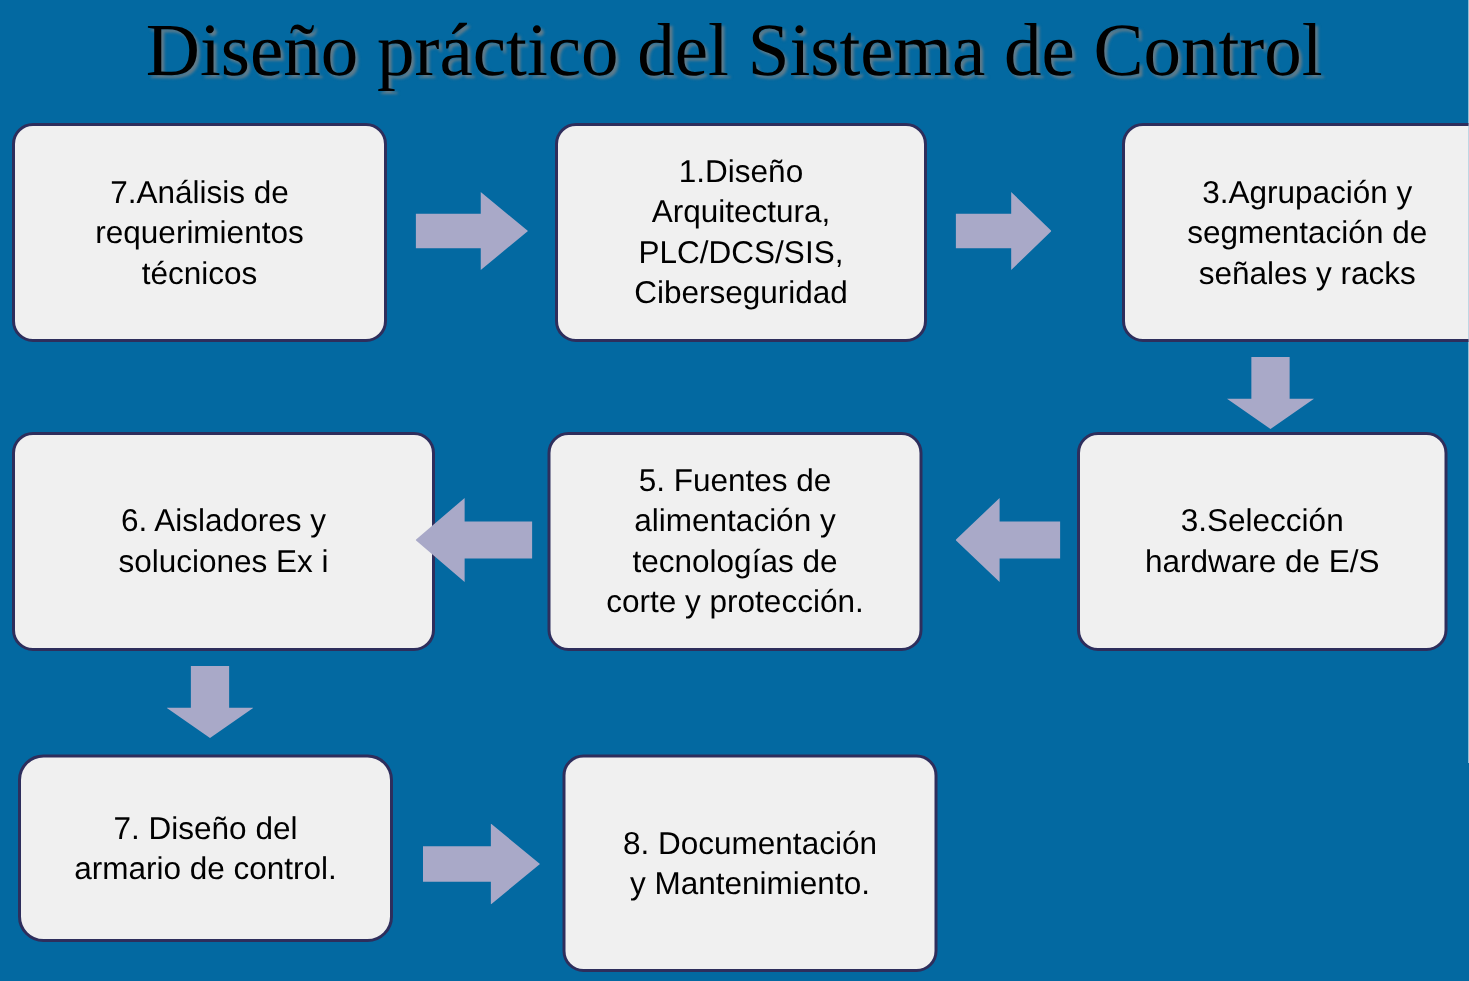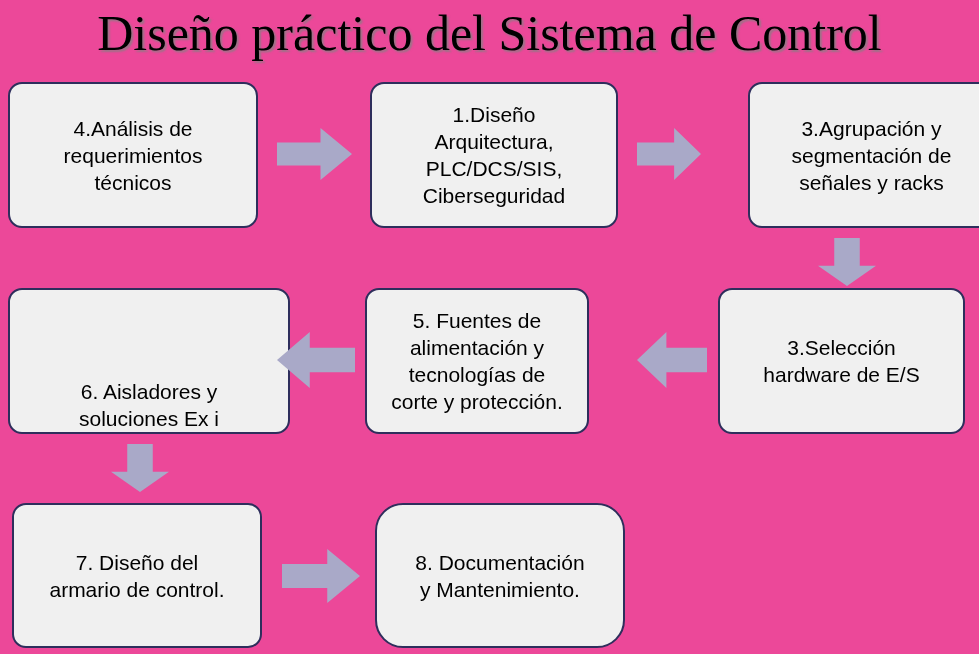--- a/index.html
+++ b/index.html
@@ -10,21 +10,21 @@
   body {
     width: 979px;
     height: 654px;
     overflow: hidden;
     font-family: "Liberation Sans", sans-serif;
   }
   #canvas {
     position: relative;
     width: 979px;
     height: 654px;
-    background: #ec4899;
+    background: #0369a1;
   }
 
   
   .title {
     position: absolute;
     left: 0;
     top: 2px;
     width: 979px;
     text-align: center;
     font-family: "Liberation Serif", "DejaVu Serif", serif;
@@ -73,21 +73,21 @@
   }
 </style>
 </head>
 <body>
 
 <div id="canvas">
 
   <div class="title">Diseño práctico del Sistema de Control</div>
 
   <div class="node" style="left:8px; top:82px; width:250px; height:146px;">
-    <span class="label">4.Análisis de
+    <span class="label">7.Análisis de
 requerimientos
 técnicos</span>
   </div>
 
   <div class="arrow right" style="left:277px; top:128px; width:75px; height:52px;"></div>
 
   <div class="node" style="left:370px; top:82px; width:248px; height:146px;">
     <span class="label">1.Diseño
 Arquitectura,
 PLC/DCS/SIS,
@@ -97,48 +97,48 @@
   <div class="arrow right" style="left:637px; top:128px; width:64px; height:52px;"></div>
 
   <div class="node" style="left:748px; top:82px; width:247px; height:146px;">
     <span class="label">3.Agrupación y
 segmentación de
 señales y racks</span>
   </div>
 
   <div class="arrow down" style="left:818px; top:238px; width:58px; height:48px;"></div>
 
-  <div class="node" style="left:8px; top:288px; width:282px; height:146px;align-items:flex-end;">
+  <div class="node" style="left:8px; top:288px; width:282px; height:146px;">
     <span class="label">6. Aisladores y
 soluciones Ex i</span>
   </div>
 
   <div class="arrow left" style="left:277px; top:332px; width:78px; height:56px;"></div>
 
-  <div class="node" style="left:365px; top:288px; width:224px; height:146px;">
+  <div class="node" style="left:365px; top:288px; width:250px; height:146px;">
     <span class="label">5. Fuentes de
 alimentación y
 tecnologías de
 corte y protección.</span>
   </div>
 
   <div class="arrow left" style="left:637px; top:332px; width:70px; height:56px;"></div>
 
   <div class="node" style="left:718px; top:288px; width:247px; height:146px;">
     <span class="label">3.Selección
 hardware de E/S</span>
   </div>
 
   <div class="arrow down" style="left:111px; top:444px; width:58px; height:48px;"></div>
 
-  <div class="node" style="left:12px; top:503px; width:250px; height:145px;">
+  <div class="node" style="left:12px; top:503px; width:250px; height:125px;border-radius:17px;">
     <span class="label">7. Diseño del
 armario de control.</span>
   </div>
 
   <div class="arrow right" style="left:282px; top:549px; width:78px; height:54px;"></div>
 
-  <div class="node" style="left:375px; top:503px; width:250px; height:145px;border-radius:28px;">
+  <div class="node" style="left:375px; top:503px; width:250px; height:145px;">
     <span class="label">8. Documentación
 y Mantenimiento.</span>
   </div>
 
 </div>
 
 </body></html>

